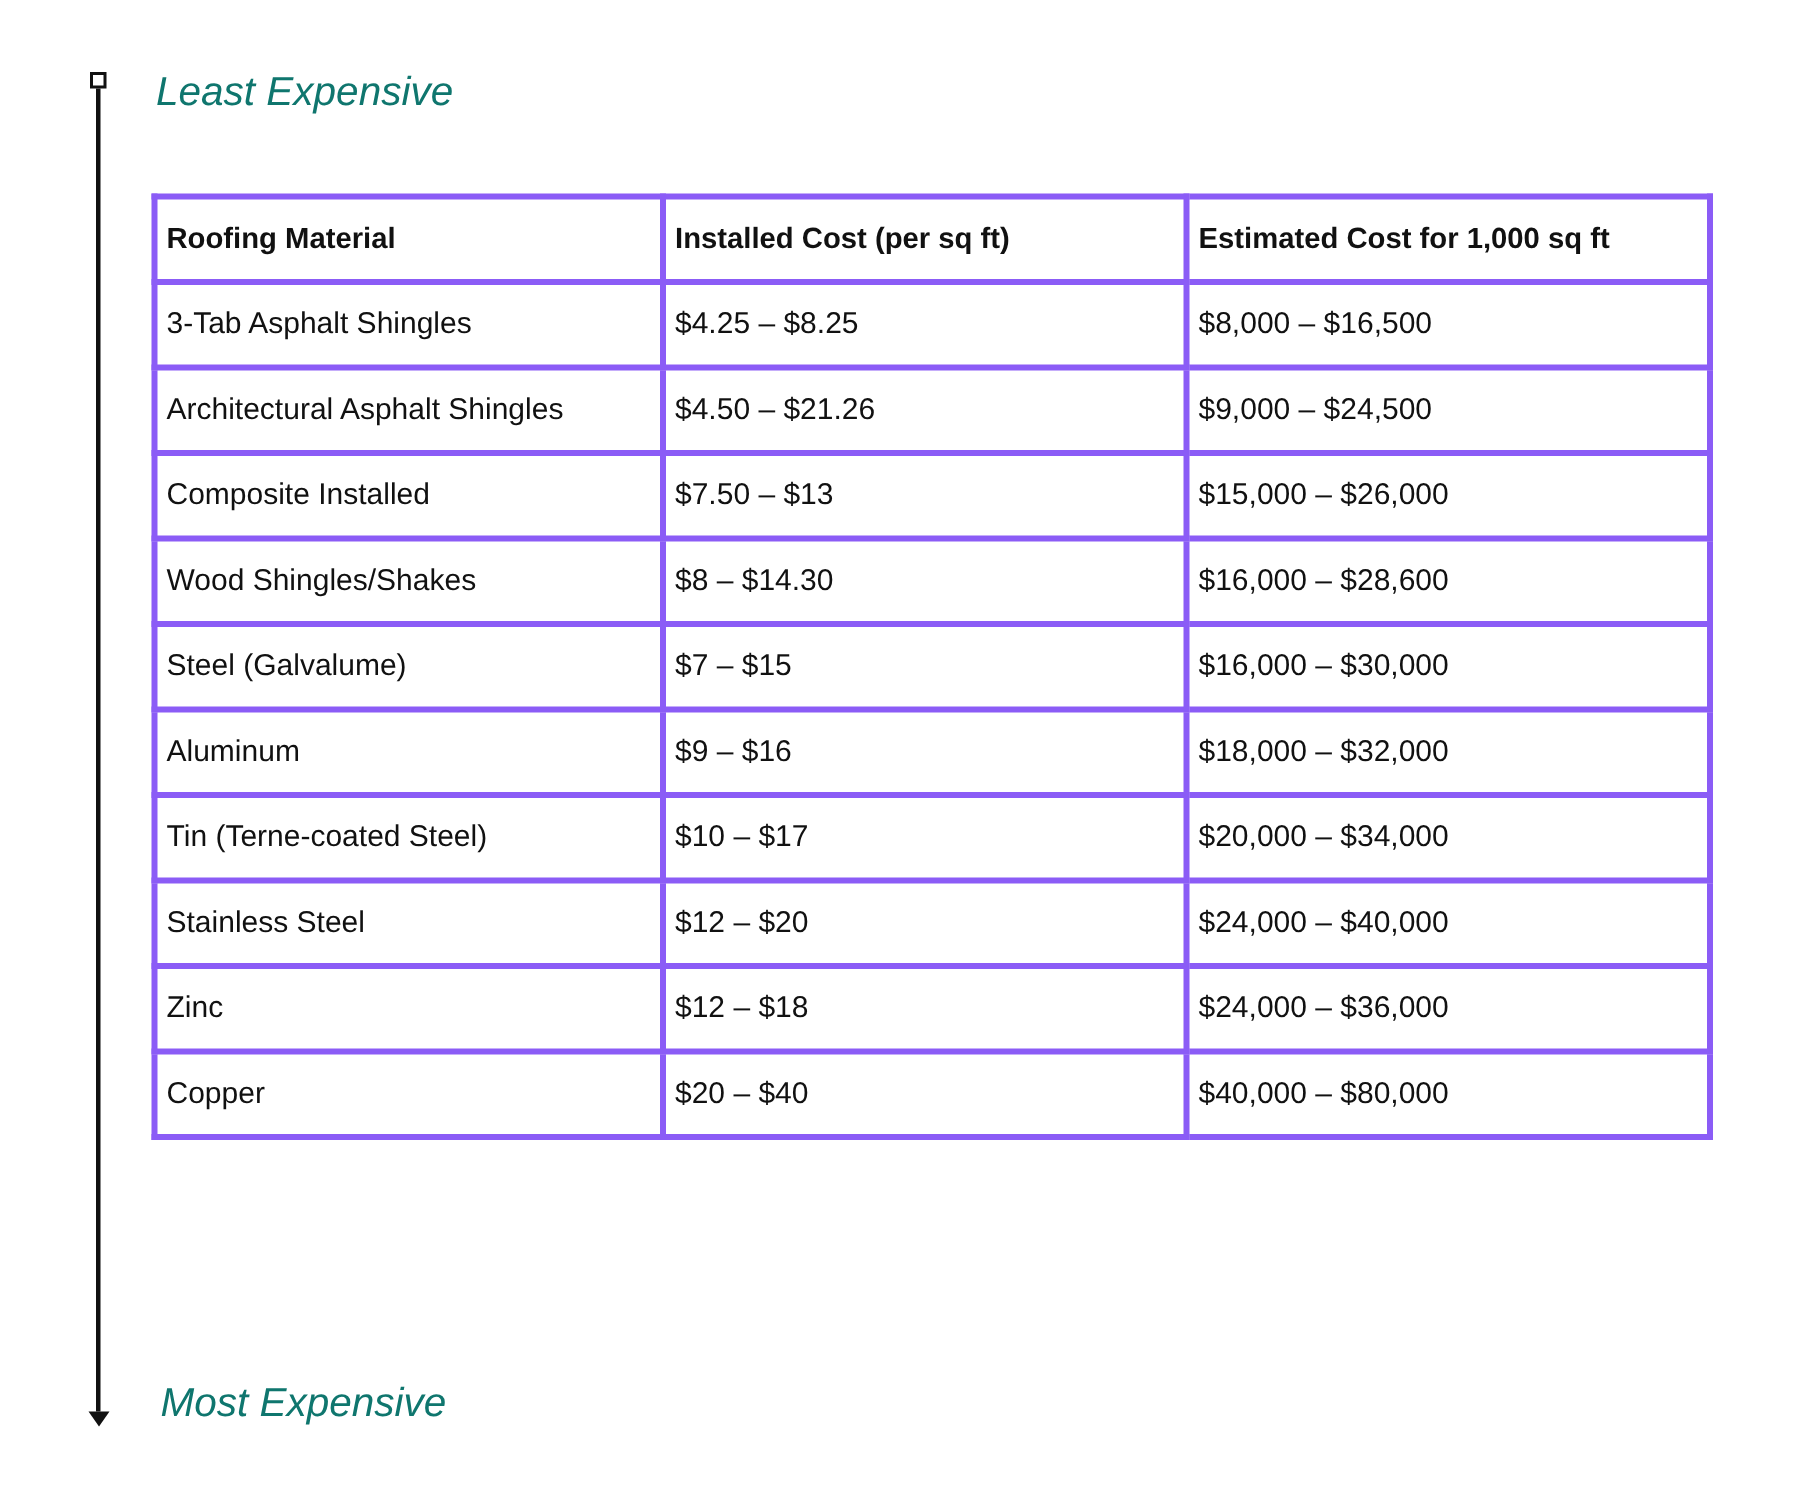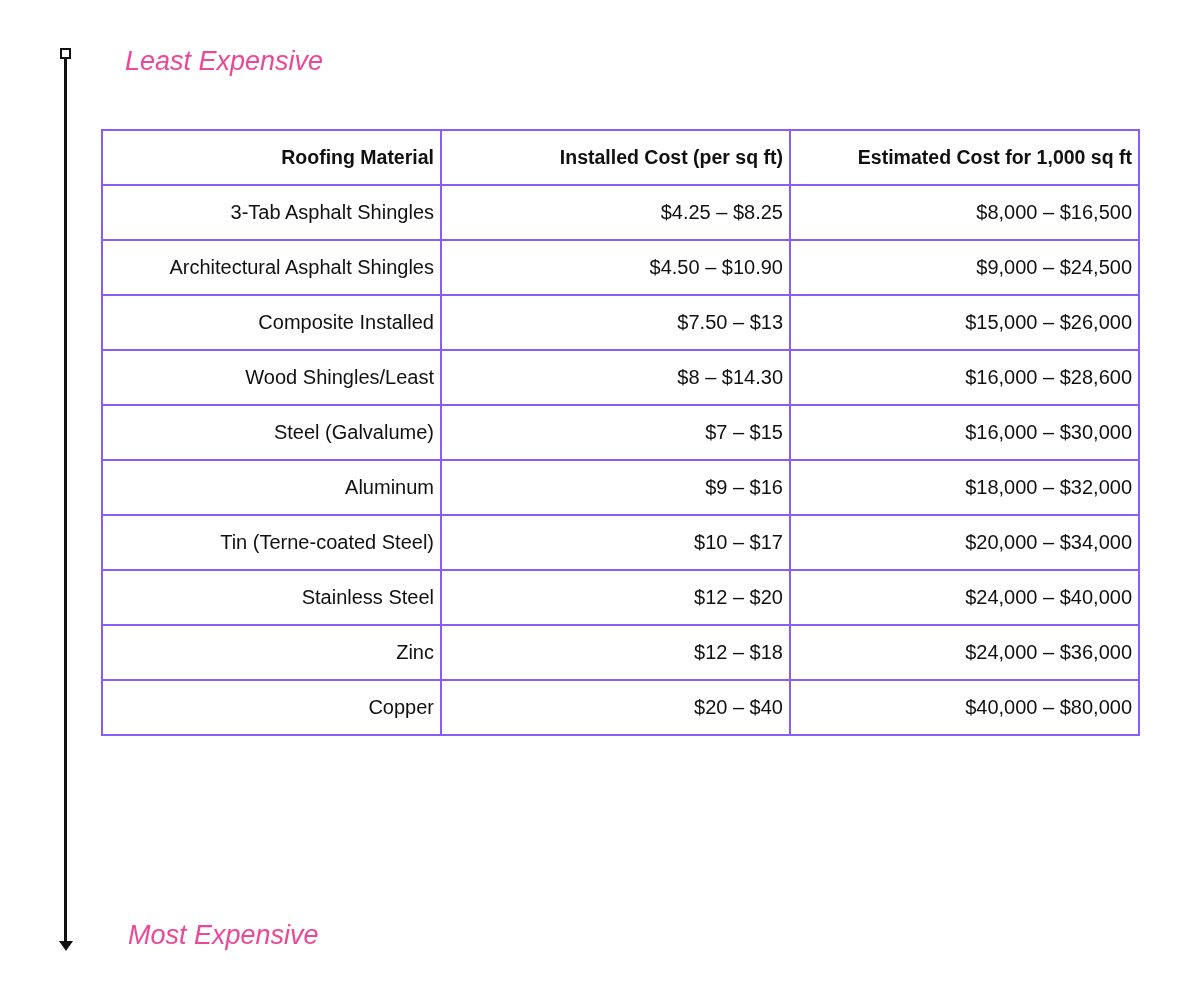--- a/index.html
+++ b/index.html
@@ -39,39 +39,38 @@
       width: 0;
       height: 0;
       border-left: 7px solid transparent;
       border-right: 7px solid transparent;
       border-top: 10px solid #111111;
     }
     .axis-label {
       position: absolute;
       font-style: italic;
       font-size: 27px;
-      color: #ec4899;
+      color: #0f766e;
       white-space: nowrap;
-      margin-left: 21px;
     }
     .axis-label.top { left: 104px; top: 46px; }
     .axis-label.bottom { left: 107px; top: 920px; }
 
     table.cost-table {
       position: absolute;
       left: 101px;
       top: 129px;
       width: 1037px;
       border-collapse: collapse;
       table-layout: fixed;
     }
     table.cost-table th, table.cost-table td {
-      border: 2px solid #8b5cf6;
+      border: 4px solid #8b5cf6;
       height: 53px;
-      text-align: right;
+      text-align: left;
       vertical-align: middle;
       font-size: 20px;
       padding: 0 6px;
       white-space: nowrap;
     }
     table.cost-table th {
       font-weight: bold;
       font-size: 19.5px;
     }
     col.c1 { width: 339px; }
@@ -102,30 +101,30 @@
     </tr>
   </thead>
   <tbody>
     <tr>
       <td>3-Tab Asphalt Shingles</td>
       <td>$4.25 – $8.25</td>
       <td>$8,000 – $16,500</td>
     </tr>
     <tr>
       <td>Architectural Asphalt Shingles</td>
-      <td>$4.50 – $10.90</td>
+      <td>$4.50 – $21.26</td>
       <td>$9,000 – $24,500</td>
     </tr>
     <tr>
       <td>Composite Installed</td>
       <td>$7.50 – $13</td>
       <td>$15,000 – $26,000</td>
     </tr>
     <tr>
-      <td>Wood Shingles/Least</td>
+      <td>Wood Shingles/Shakes</td>
       <td>$8 – $14.30</td>
       <td>$16,000 – $28,600</td>
     </tr>
     <tr>
       <td>Steel (Galvalume)</td>
       <td>$7 – $15</td>
       <td>$16,000 – $30,000</td>
     </tr>
     <tr>
       <td>Aluminum</td>

